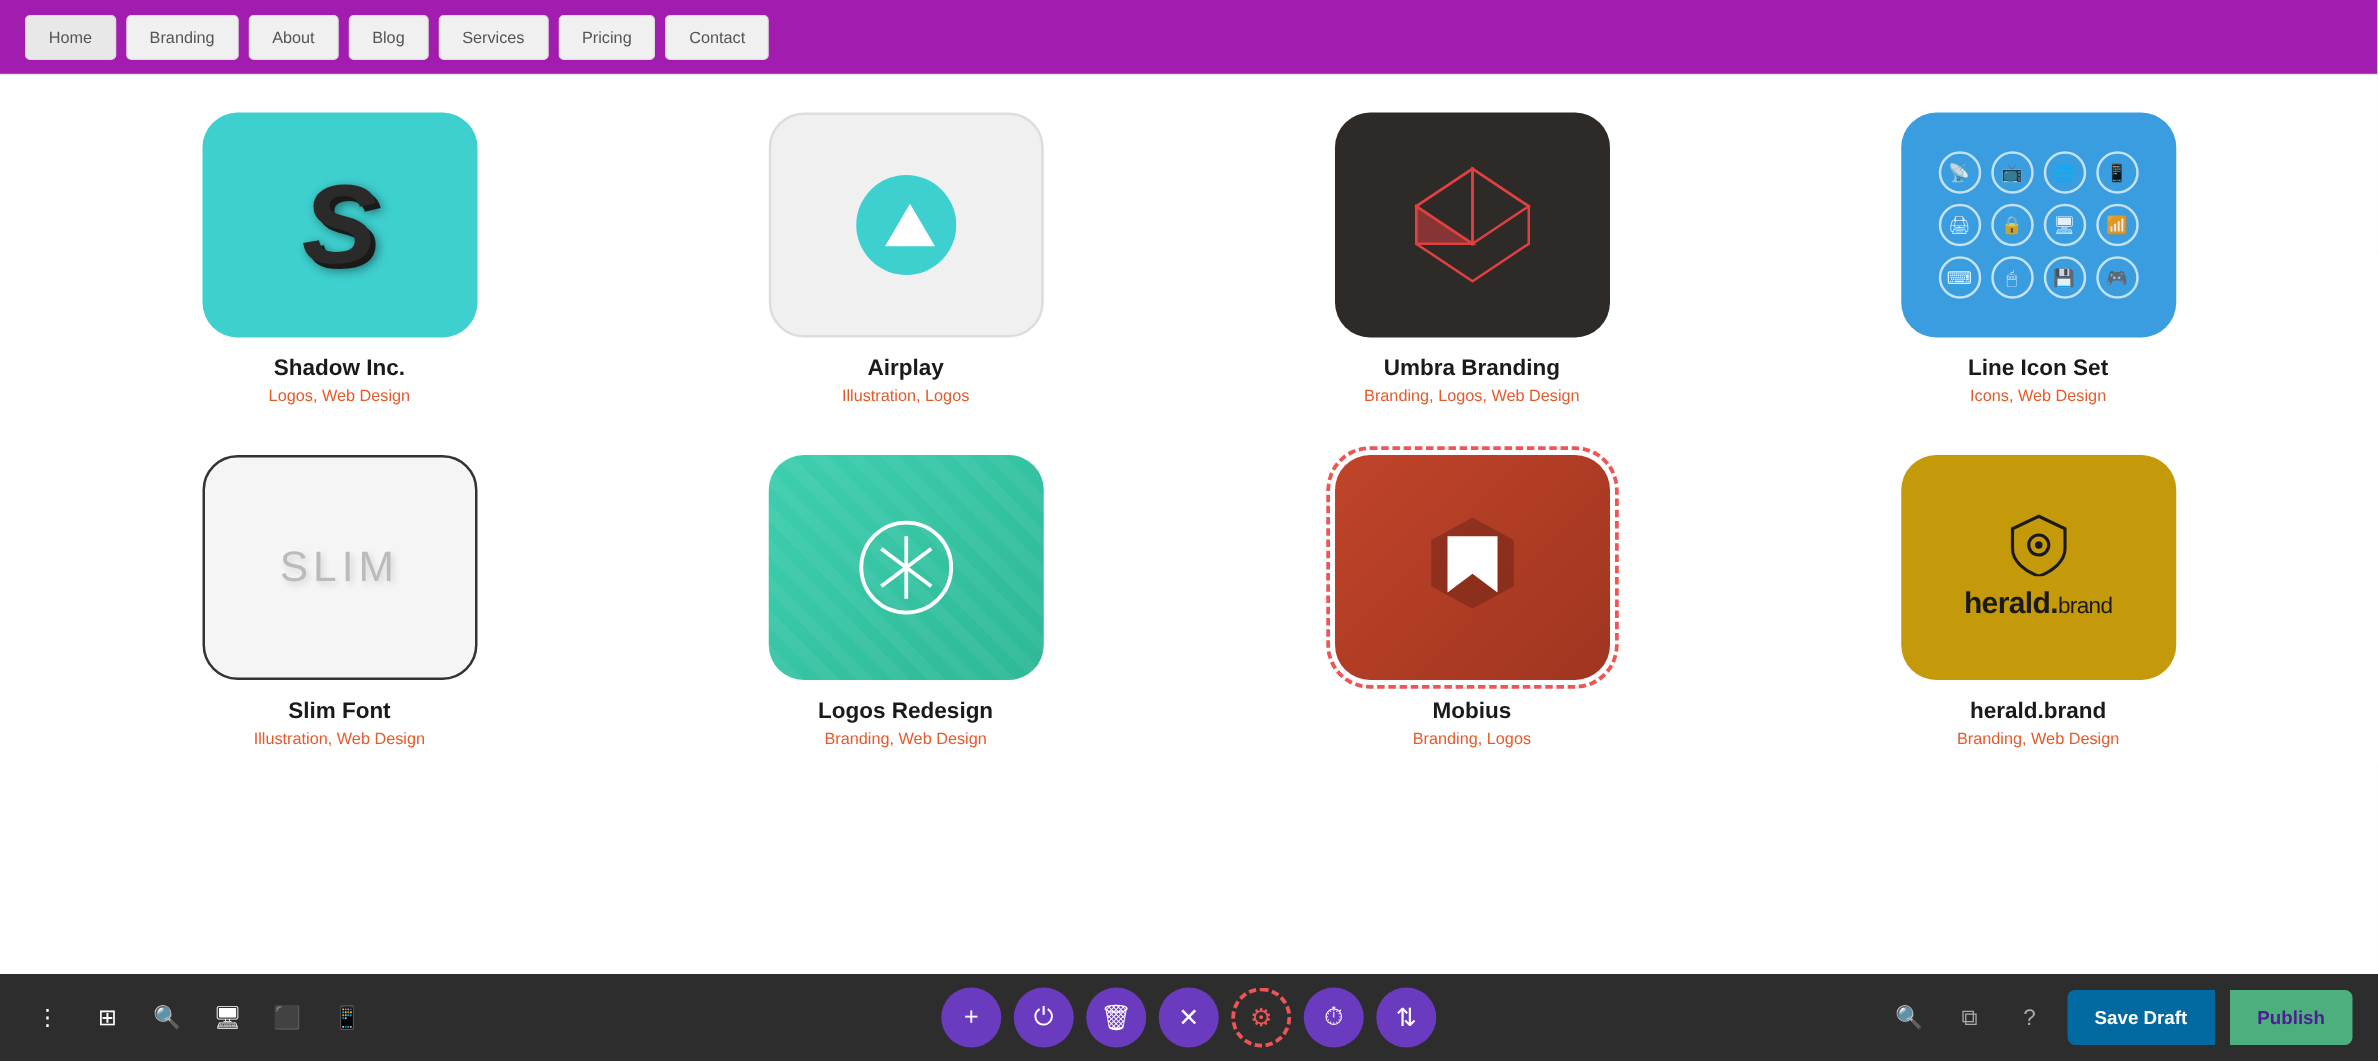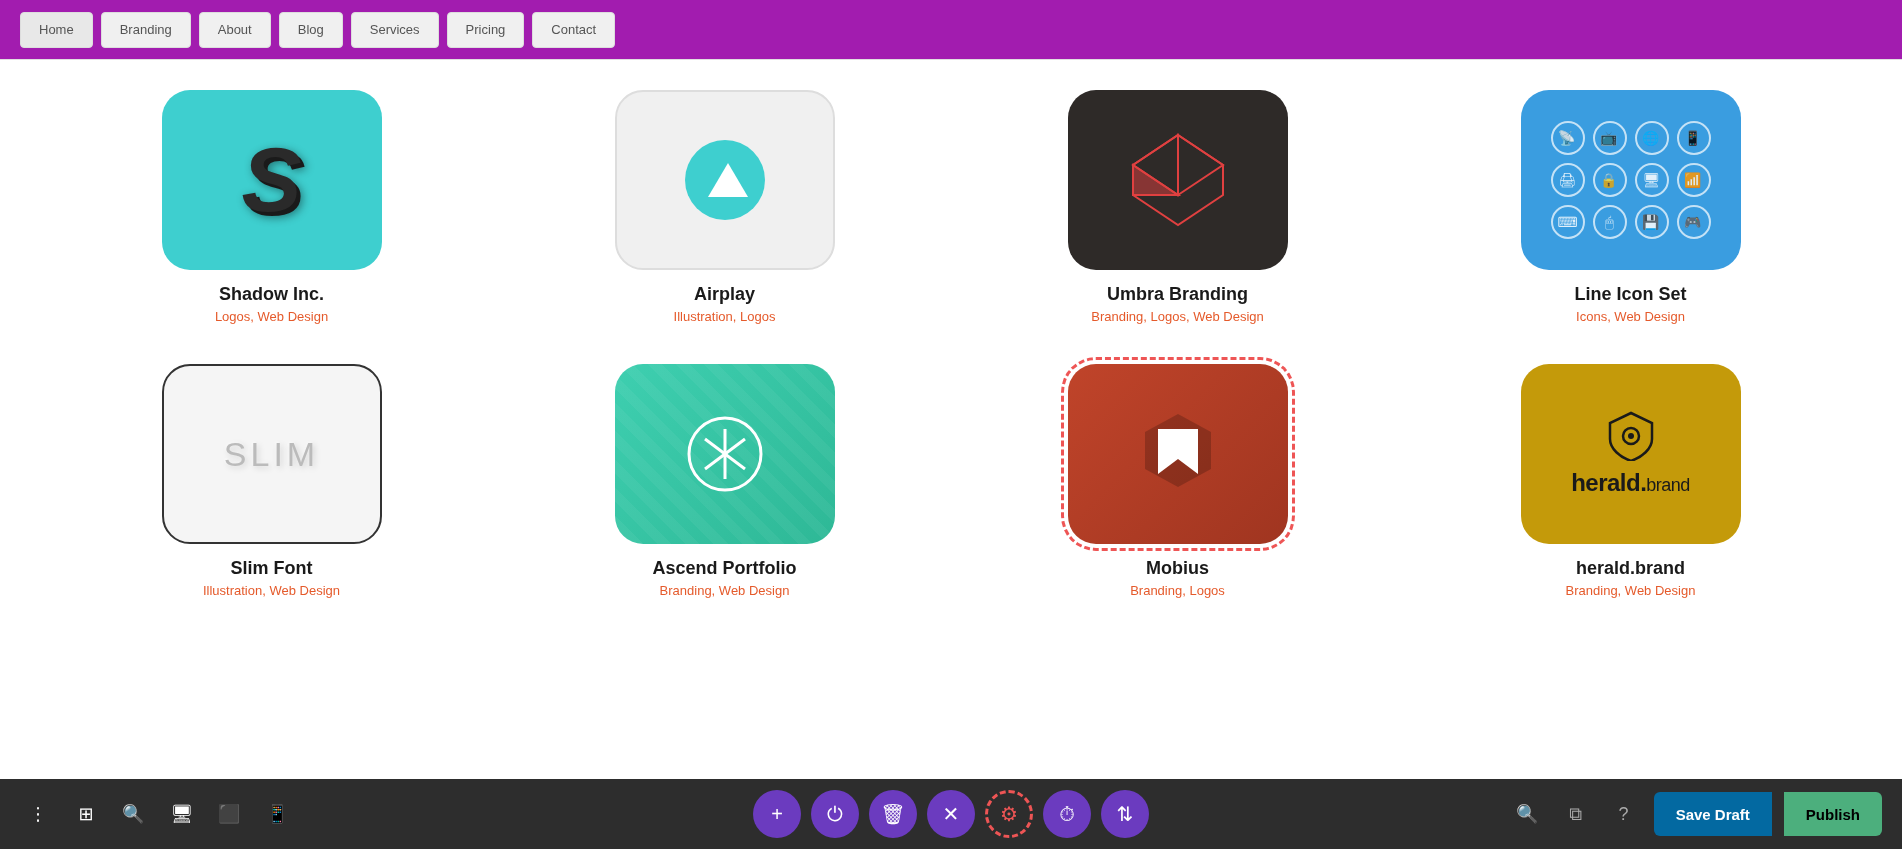--- a/index.html
+++ b/index.html
@@ -337,21 +337,21 @@
       border: none;
       border-radius: 6px 0 0 6px;
       font-size: 15px;
       font-weight: 600;
       cursor: pointer;
       height: 44px;
     }
     .publish-btn {
       padding: 10px 22px;
       background: #4caf7d;
-      color: #000000;
+      color: #4c1d95;
       border: none;
       border-radius: 0 6px 6px 0;
       font-size: 15px;
       font-weight: 600;
       cursor: pointer;
       height: 44px;
     }
   </style>
 </head>
 <body>
@@ -436,21 +436,21 @@
         <div class="ascend-bg-pattern"></div>
         <div class="ascend-logo">
           <svg viewBox="0 0 80 80" xmlns="http://www.w3.org/2000/svg">
             <circle cx="40" cy="40" r="36" fill="none" stroke="white" stroke-width="3"></circle>
             <line x1="40" y1="15" x2="40" y2="65" stroke="white" stroke-width="3"></line>
             <line x1="20" y1="25" x2="60" y2="55" stroke="white" stroke-width="3"></line>
             <line x1="20" y1="55" x2="60" y2="25" stroke="white" stroke-width="3"></line>
           </svg>
         </div>
       </div>
-      <div class="item-title">Ascend Portfolio</div>
+      <div class="item-title">Logos Redesign</div>
       <div class="item-tags">Branding, Web Design</div>
     </div>
 
     <div class="portfolio-item">
       <div class="portfolio-thumb thumb-mobius">
         <div class="mobius-icon">
           <svg viewBox="0 0 90 90" xmlns="http://www.w3.org/2000/svg">
 
             <polygon points="45,5 78,23 78,60 45,78 12,60 12,23" fill="rgba(0,0,0,0.2)" stroke="none"></polygon>
 

